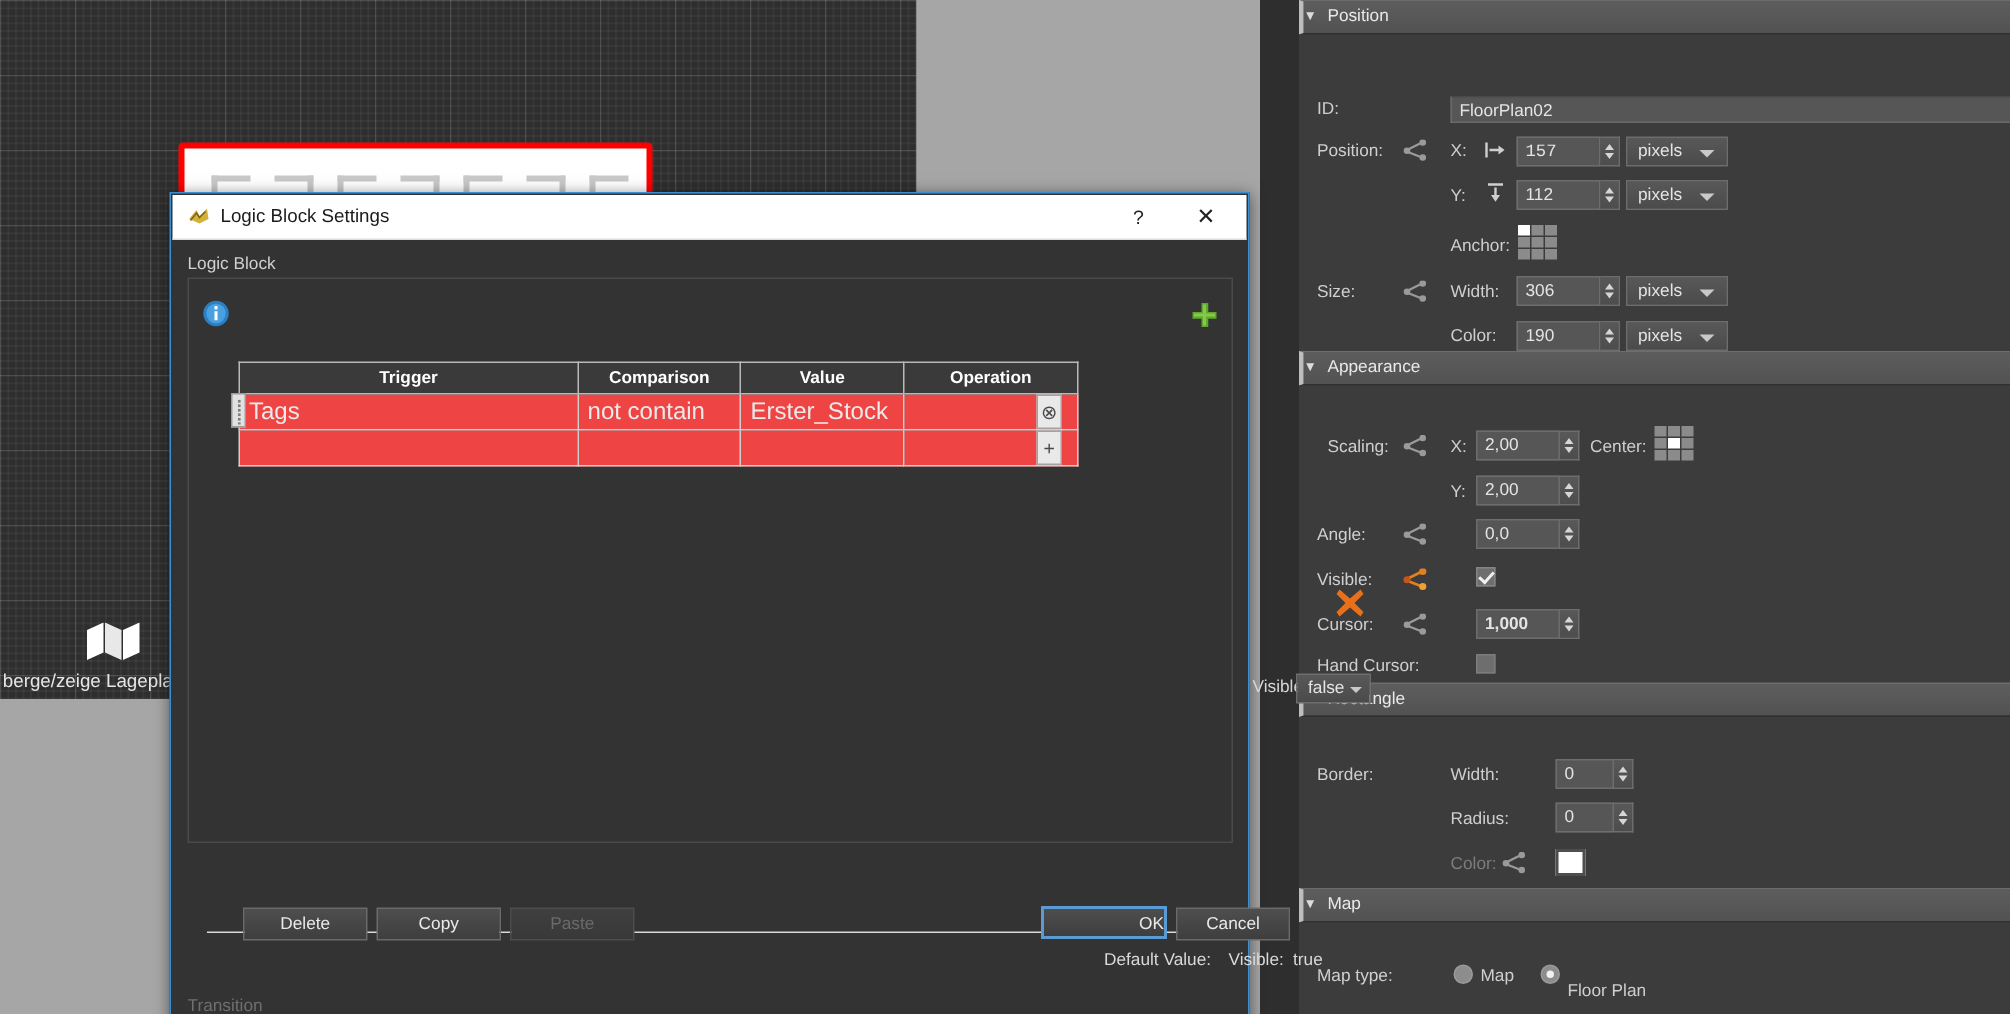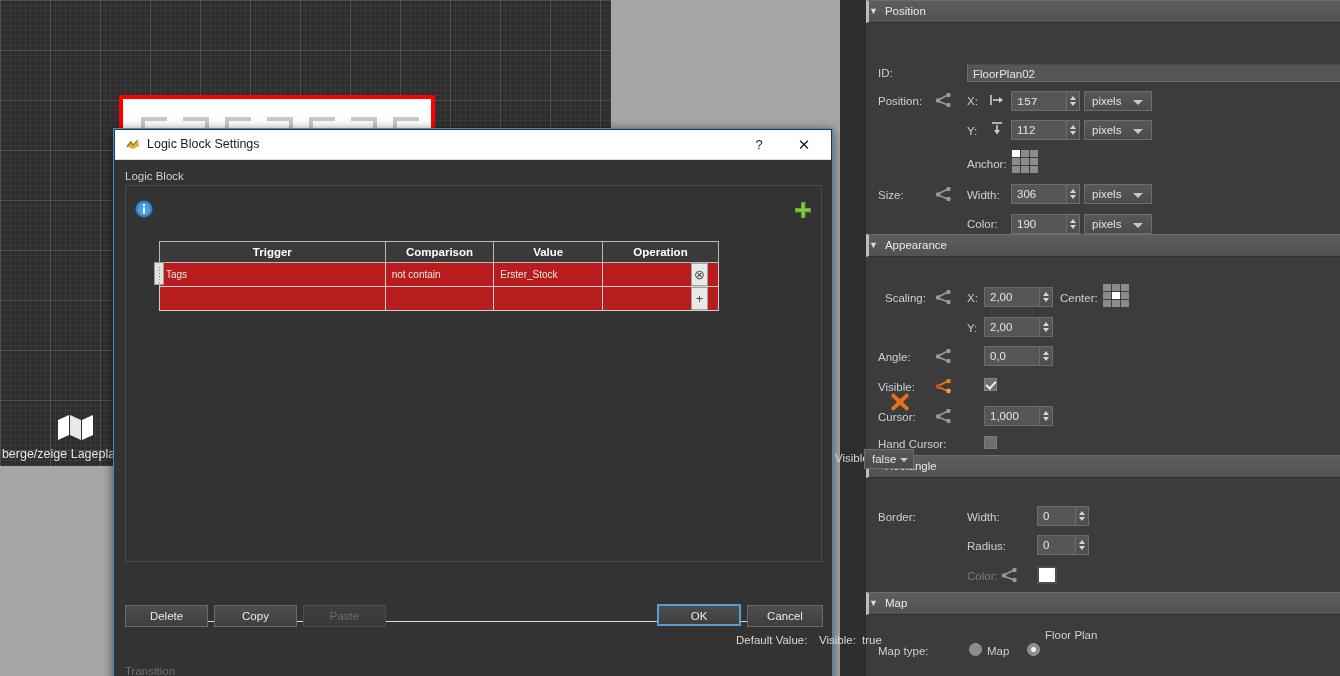--- a/index.html
+++ b/index.html
@@ -174,21 +174,21 @@
   
   #rules-table{
     position:absolute;left:45px;top:112px;width:560px;
     border-collapse:collapse;table-layout:fixed;
   }
   #rules-table th{
     background:#3a3a3a;color:#ffffff;font-size:11.5px;font-weight:bold;
     height:20px;border:1px solid #b9b9b9;padding:0;
   }
   #rules-table td{
-    background:#b91c1c;color:#eaeaea;font-size:10px;height:23px;
+    background:#ef4444;color:#eaeaea;font-size:16px;height:23px;
     border:1px solid #cfcfcf;padding:0 0 0 6px;
   }
   #row-handle{
     position:absolute;left:40px;top:133px;width:10px;height:23px;
     background:#e2e2e2;border:1px solid #9a9a9a;box-sizing:border-box;
   }
   #row-handle i{
     position:absolute;left:3px;top:3px;width:3px;height:17px;
     background-image:radial-gradient(#7e7e7e 40%, transparent 42%);
     background-size:3px 3px;
@@ -209,28 +209,29 @@
   #default-visible-value{position:absolute;left:748px;top:505px;color:#d9d9d9;}
   #transition-label{
     position:absolute;left:11px;top:536px;color:#6f6f6f;font-size:11.5px;
   }
   .dlgbtn{
     position:absolute;height:22px;line-height:21px;text-align:center;
     background:linear-gradient(to bottom,#4e4e4e,#3e3e3e);
     border:1px solid #6a6a6a;box-sizing:border-box;
     color:#eaeaea;font-size:11.5px;
     font-family:"Liberation Sans", sans-serif;
+    margin-left:37px;
   }
   .dlgbtn.primary{border:2px solid #5b9bd5;}
   .dlgbtn.disabled{color:#6a6a6a;border-color:#4d4d4d;
     background:linear-gradient(to bottom,#3f3f3f,#393939);}
   #btn-delete{left:11px;top:476px;width:83px;}
   #btn-copy{left:100px;top:476px;width:83px;}
   #btn-paste{left:189px;top:476px;width:83px;}
-  #btn-ok{left:543px;top:475px;width:84px;}
+  #btn-ok{left:543px;top:475px;width:84px;text-align:right;}
   #btn-cancel{left:633px;top:476px;width:76px;}
 </style>
 </head>
 <body>
 
 <div id="canvas-area">
   <div id="floorplan-object">
     <div id="floorplan-walls">
       <span class="wall-seg" style="left:18px;width:26px;"></span>
       <span class="wall-tick" style="left:18px;"></span>
@@ -429,21 +430,21 @@
     </svg>
     <div class="cbox checked" style="left:118px;top:121px;"></div>
 
     <span class="lbl" style="left:12px;top:154px;">Cursor:</span>
     <svg class="bindicon" style="left:69px;top:152px;" viewBox="0 0 17 15">
       <path d="M13 2 L4 6.5 M13 12 L4 8.5" stroke="#9a9a9a" stroke-width="1.6" fill="none"></path>
       <circle cx="3" cy="7.5" r="2.2" fill="#9a9a9a"></circle>
       <circle cx="13.5" cy="2" r="2.2" fill="#9a9a9a"></circle>
       <circle cx="13.5" cy="12" r="2.2" fill="#9a9a9a"></circle>
     </svg>
-    <div class="spin" style="left:118px;top:149px;width:63px;">
+    <div class="spin" style="left:118px;top:149px;width:63px;font-weight:bold;">
       <div class="sfield" style="width:56px;">1,000</div>
       <div class="sbtns" style="left:56px;">
         <i class="up"></i>
           <i class="dn"></i>
       </div>
     </div>
 
     <span class="lbl" style="left:12px;top:181px;">Hand Cursor:</span>
     <div class="cbox empty" style="left:118px;top:179px;"></div>
   </div>
@@ -482,21 +483,21 @@
   </div>
 
   <div class="section-header">
     <span class="caret">▼</span><span>Map</span>
   </div>
   <div class="section-body" style="height:80px;">
     <span class="lbl" style="left:12px;top:30px;">Map type:</span>
     <div class="radio" style="left:103px;top:28px;"></div>
     <span class="lbl" style="left:121px;top:30px;">Map</span>
     <div class="radio sel" style="left:161px;top:28px;"></div>
-    <span class="lbl" style="left:179px;top:14px;">Floor Plan</span>
+    <span class="lbl" style="left:179px;top:40px;">Floor Plan</span>
 
   </div>
 </div>
 
 <div id="dialog">
   <div id="dialog-titlebar">
     <svg id="dialog-title-icon" viewBox="0 0 15 15">
       <path d="M1 9 L6 3 L8 7 L13 2 L14 9 L8 12 Z" fill="#d4b13a"></path>
       <path d="M2 10 L6 5 L8 8 L12 4" stroke="#7a6418" stroke-width="1" fill="none"></path>
     </svg>

